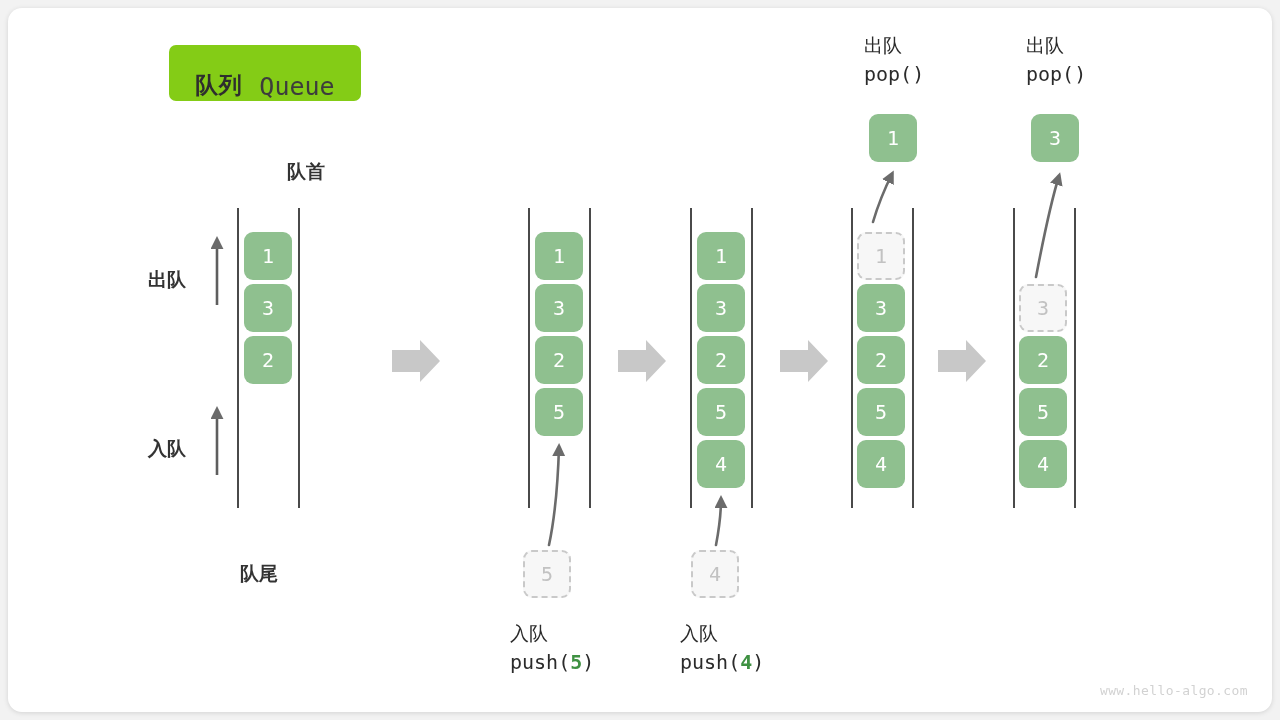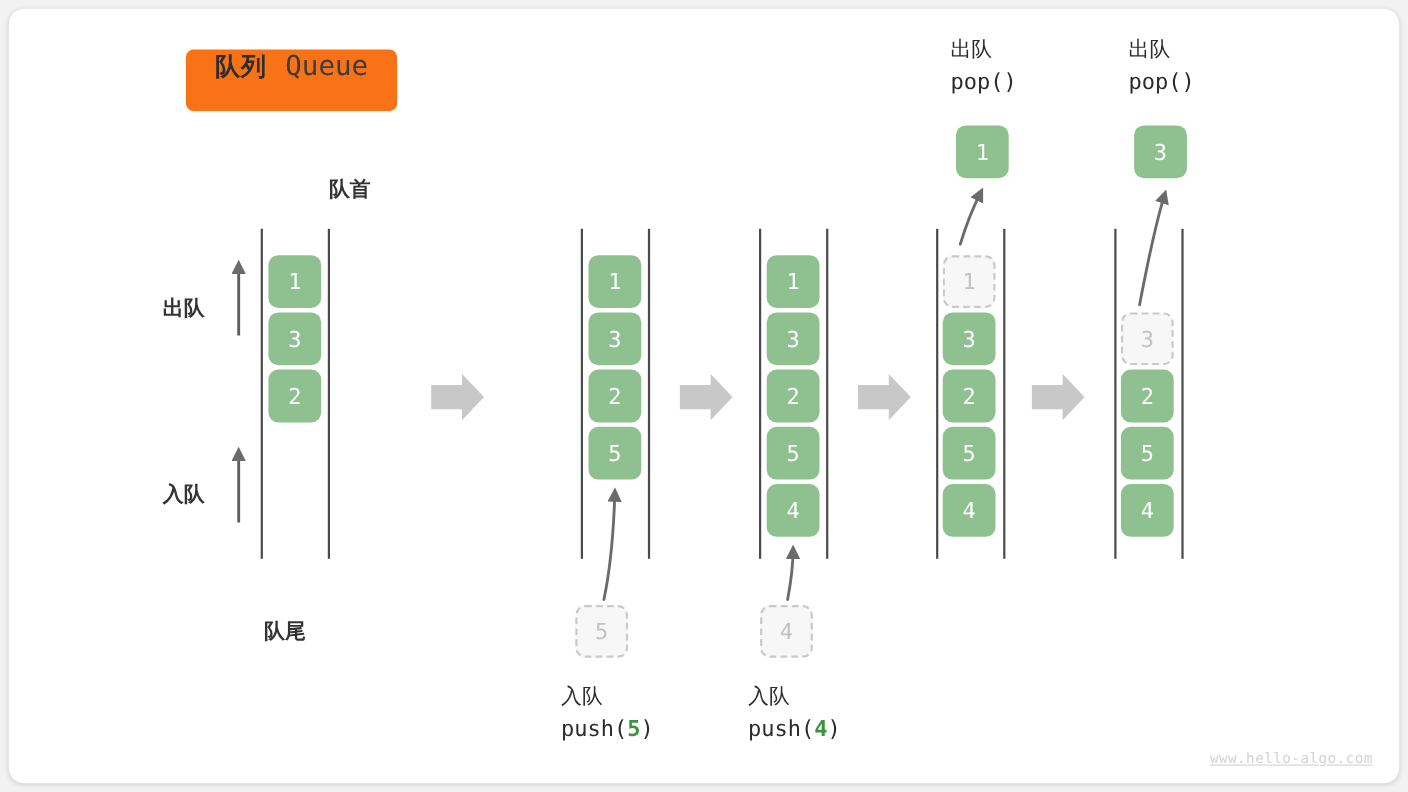--- a/index.html
+++ b/index.html
@@ -21,23 +21,23 @@
     background: #ffffff;
     border-radius: 14px;
     box-shadow: 0 1px 5px rgba(0,0,0,0.13);
   }
   .abs { position: absolute; }
 
   
   #title-badge {
     left: 169px; top: 45px;
     width: 192px; height: 56px;
-    background: #f97316;
+    background: #84cc16;
     border-radius: 7px;
-    display: flex; align-items: flex-start; justify-content: center;
+    display: flex; align-items: flex-end; justify-content: center;
     gap: 17px;
   }
   #title-cn {
     font-size: 23px; font-weight: bold; color: #2e2e2e;
     letter-spacing: 0.5px;
   }
   #title-en {
     font-family: "DejaVu Sans Mono", monospace;
     font-size: 25px; color: #3c3c3c;
   }
@@ -87,41 +87,40 @@
   }
   .op-code .arg { color: #3f9142; font-weight: bold; }
 
   
   #watermark {
     right: 32px; bottom: 22px;
     font-family: "DejaVu Sans Mono", monospace;
     font-size: 13px;
     color: #d2d2d2;
     letter-spacing: 0.4px;
-    text-decoration: underline;
   }
 
   svg.overlay {
     position: absolute; left: 0; top: 0;
     width: 1280px; height: 720px;
     pointer-events: none;
   }
 </style>
 </head>
 <body>
 
 <div id="stage">
   <div id="card"></div>
 
   <div class="abs" id="title-badge">
     <span id="title-cn">队列</span>
     <span id="title-en">Queue</span>
   </div>
 
-  <div class="abs cn-label" style="left:252px; top:159px;padding-left:47px;">队首</div>
+  <div class="abs cn-label" style="left:240px; top:159px;padding-left:47px;">队首</div>
   <div class="abs cn-label" style="left:240px; top:561px;">队尾</div>
 
   <div class="abs cn-label" style="left:148px; top:267px;">出队</div>
   <div class="abs cn-label" style="left:148px; top:436px;">入队</div>
 
   <div class="abs rail" style="left:237px; top:208px; height:300px;"></div>
   <div class="abs rail" style="left:298px; top:208px; height:300px;"></div>
 
   <div class="abs box filled" style="left:244px; top:232px;">1</div>
   <div class="abs box filled" style="left:244px; top:284px;">3</div>

